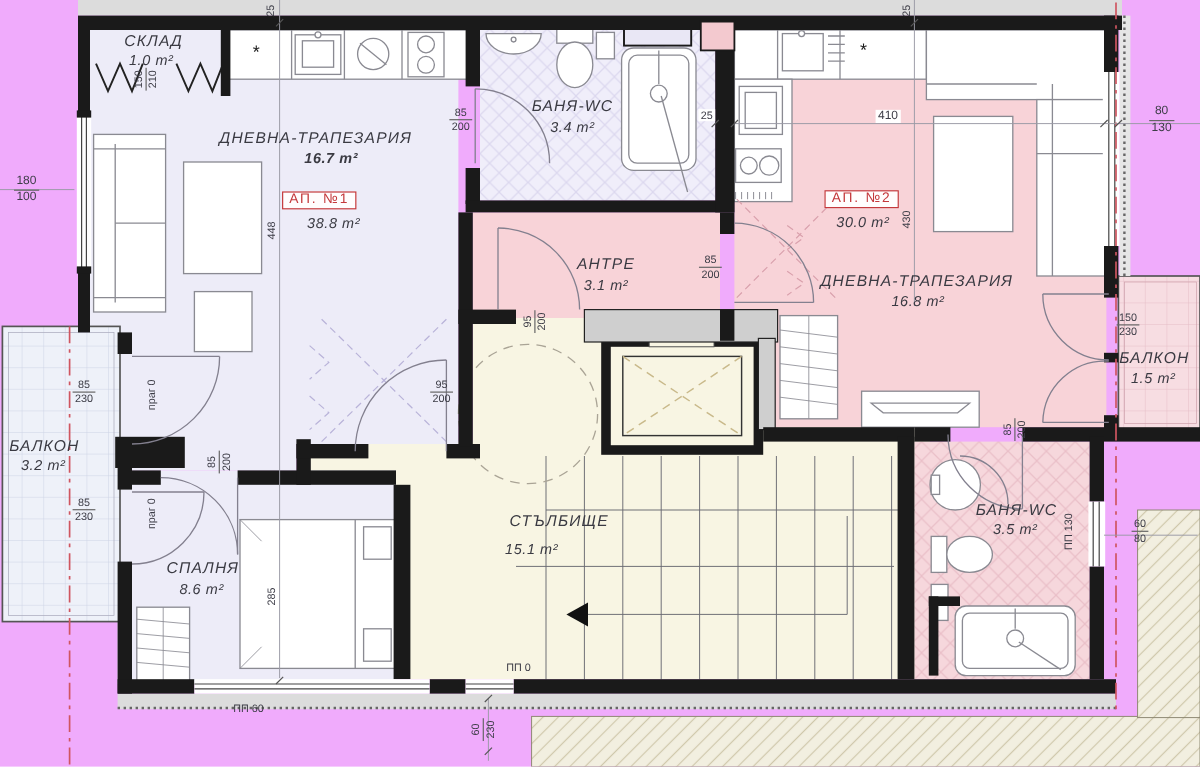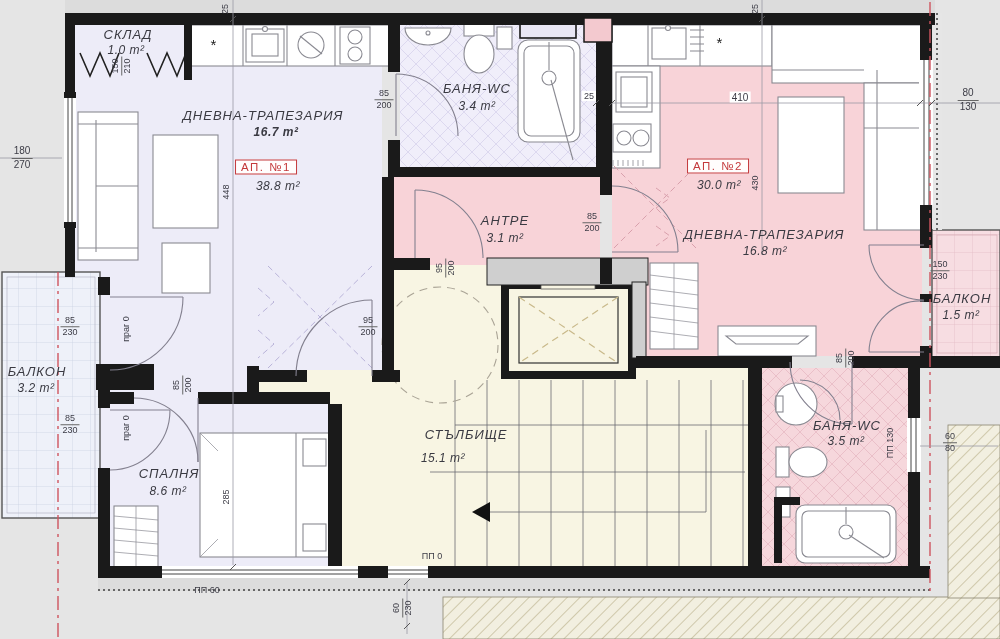--- a/index.html
+++ b/index.html
@@ -1,16 +1,16 @@
 <!DOCTYPE html>
 <html><head>
 <meta charset="utf-8">
 <style>
   html,body{margin:0;padding:0;background:#fff;}
-  .stage{position:relative;width:1000px;height:639px;background:#e5e5e5;
+  .stage{position:relative;width:1000px;height:639px;background:#f0abfc;
          font-family:"Liberation Sans","DejaVu Sans",sans-serif;overflow:hidden;}
   svg{position:absolute;left:0;top:0;}
   .lbl{position:absolute;transform:translate(-50%,-50%);white-space:nowrap;
        font-style:italic;color:#3a3a42;letter-spacing:1px;font-size:13px;}
   .area{font-size:12px;letter-spacing:0.5px;}
   .rot{transform:translate(-50%,-50%) rotate(-90deg);}
   .dim{font-size:9px;font-style:normal;letter-spacing:0;color:#3c3c46;}
   .frac{font-size:9px;font-style:normal;letter-spacing:0;color:#3c3c46;
         text-align:center;line-height:1.25;}
   .frac .fn{border-bottom:1px solid #666;padding:0 2px;}
@@ -426,21 +426,21 @@
 <div class="lbl dim rot" style="left:755px;top:183px;">430</div>
 <div class="lbl dim onwhite" style="left:740px;top:97px;font-style:normal;font-size:10px;">410</div>
 <div class="lbl dim onwhite" style="left:589px;top:96px;">25</div>
 
 <div class="lbl frac" style="left:384px;top:100px;">
   <div class="fn">85</div>
       <div class="fd">200</div>
 </div>
 <div class="lbl frac" style="left:22px;top:158px;font-size:10px;">
   <div class="fn">180</div>
-      <div class="fd">270</div>
+      <div class="fd">100</div>
 </div>
 <div class="lbl frac" style="left:70px;top:327px;">
   <div class="fn">85</div>
       <div class="fd">230</div>
 </div>
 <div class="lbl frac" style="left:70px;top:425px;">
   <div class="fn">85</div>
       <div class="fd">230</div>
 </div>
 <div class="lbl dim rot" style="left:126px;top:329px;">праг 0</div>

